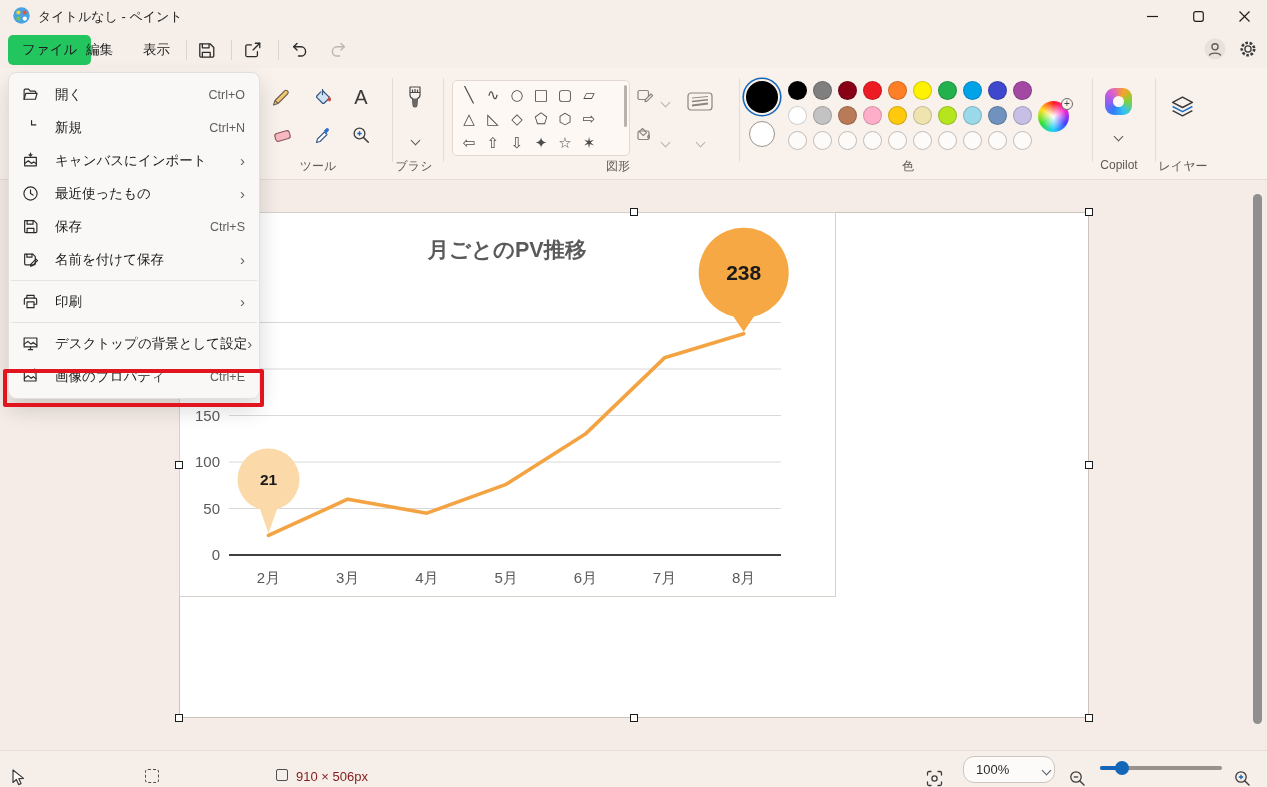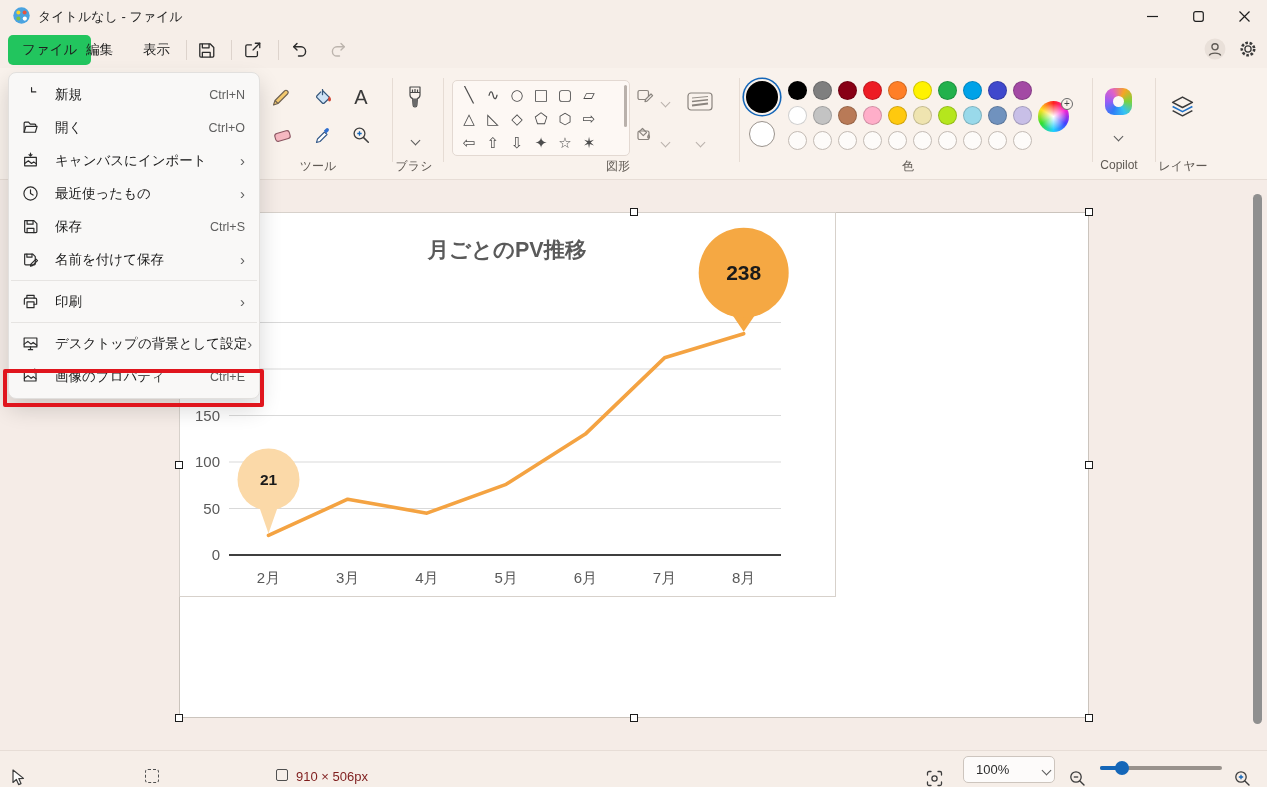--- a/index.html
+++ b/index.html
@@ -54,41 +54,41 @@
   .menu-item .mi-short{font-size:12.5px;color:#5f5f5f;}
   .menu-item .mi-sub{font-size:15px;color:#5f5f5f;line-height:10px;}
   .menu-sep{height:1px;background:#e6e4e2;margin:4px 2px;}
   .red-box{position:absolute;left:3px;top:369px;width:261px;height:38px;border:4px solid #e0151d;border-radius:2px;z-index:40;}
 
   
   .statusbar{position:absolute;left:0;top:750px;width:1267px;height:37px;background:#f6eee8;border-top:1px solid #e7ddd6;z-index:10;}
   .sb-item{position:absolute;top:18px;height:37px;display:flex;align-items:flex-start;font-size:13px;color:#7f1d1d;}
   .dashed-sq{width:14px;height:14px;border:1.4px dashed #4f4f4f;border-radius:3px;}
   .size-sq{width:12px;height:12px;border:1.6px solid #4f4f4f;border-radius:2px;margin-right:8px;}
-  .zoom-dd{position:absolute;left:963px;top:5px;width:92px;height:27px;background:#fdfbfa;border:1px solid #cdc5be;border-radius:5px;display:flex;align-items:center;padding:0 12px;font-size:13px;color:#2c2c2c;}
+  .zoom-dd{position:absolute;left:963px;top:5px;width:92px;height:27px;background:#fdfbfa;border:1px solid #cdc5be;border-radius:11px;display:flex;align-items:center;padding:0 12px;font-size:13px;color:#2c2c2c;}
   .slider-track{position:absolute;left:1100px;top:766px;width:122px;height:4px;background:#99928c;border-radius:2px;z-index:11;}
   .slider-fill{position:absolute;left:0;top:0;width:22px;height:4px;background:#1466b8;border-radius:2px;}
   .slider-thumb{position:absolute;left:15px;top:-5px;width:14px;height:14px;border-radius:50%;background:#1466b8;}
 </style>
 </head>
 <body>
 
 <div class="app">
 
   <div class="titlebar">
     <span class="abs" style="left:12px;top:6px;">
       <svg width="19" height="19" viewBox="0 0 19 19">
           <circle cx="9.5" cy="9.5" r="8.2" fill="#4aa3e0"></circle>
           <circle cx="6.4" cy="6.4" r="2" fill="#f6d22f"></circle>
           <circle cx="12.6" cy="6.4" r="2" fill="#e8543f"></circle>
           <circle cx="6.4" cy="12.6" r="2" fill="#7cc043"></circle>
           <circle cx="12.8" cy="12.6" r="2.1" fill="#fff"></circle>
         </svg>
     </span>
-    <span class="title-text">タイトルなし - ファイル</span>
+    <span class="title-text">タイトルなし - ペイント</span>
     <div class="win-btn" style="left:1129px;">
         <svg width="11" height="11">
           <path d="M0 5.5 H11" stroke="#1f1f1f" stroke-width="1.2"></path>
         </svg>
       </div>
     <div class="win-btn" style="left:1175px;">
         <svg width="11" height="11">
           <rect x="0.7" y="0.7" width="9.6" height="9.6" rx="2" fill="none" stroke="#1f1f1f" stroke-width="1.2"></rect>
         </svg>
       </div>
@@ -350,37 +350,37 @@
     <div class="thumb"></div>
     <svg class="scroll-arrow" style="top:556px;" width="9" height="6">
         <path d="M0 0 L4.5 5 L9 0 Z" fill="#6b6560"></path>
       </svg>
   </div>
 
   <div class="file-menu" id="file-menu">
       <div class="menu-item">
         <span class="mi-icon">
           <svg width="17" height="17" viewBox="0 0 16 16">
+            <g fill="none" stroke="#2b2b2b" stroke-width="1.1" stroke-linecap="round" stroke-linejoin="round">
+              <path d="M2 12.5 V4 a1 1 0 0 1 1-1 h3.2 l1.6 1.8 H12 a1 1 0 0 1 1 1 V7"></path>
+              <path d="M2 12.5 L3.6 7 H14.2 L12.6 12.5 Z"></path>
+            </g>
+          </svg>
+        </span>
+        <span class="mi-label">開く</span>
+        <span class="mi-short">Ctrl+O</span>
+      </div>
+      <div class="menu-item">
+        <span class="mi-icon">
+          <svg width="17" height="17" viewBox="0 0 16 16">
             <g fill="none" stroke="#2b2b2b" stroke-width="1.1" stroke-linecap="round" stroke-linejoin="round">M4.5 1.6 h4.5 L13 5.6 V13.3 a1 1 0 0 1-1 1 H5.5 a1 1 0 0 1-1-1 Z<path d="M9 1.6 V5.6 H13"></path></g>
           </svg>
         </span>
         <span class="mi-label">新規</span>
         <span class="mi-short">Ctrl+N</span>
-      </div>
-      <div class="menu-item">
-        <span class="mi-icon">
-          <svg width="17" height="17" viewBox="0 0 16 16">
-            <g fill="none" stroke="#2b2b2b" stroke-width="1.1" stroke-linecap="round" stroke-linejoin="round">
-              <path d="M2 12.5 V4 a1 1 0 0 1 1-1 h3.2 l1.6 1.8 H12 a1 1 0 0 1 1 1 V7"></path>
-              <path d="M2 12.5 L3.6 7 H14.2 L12.6 12.5 Z"></path>
-            </g>
-          </svg>
-        </span>
-        <span class="mi-label">開く</span>
-        <span class="mi-short">Ctrl+O</span>
       </div>
       <div class="menu-item">
         <span class="mi-icon">
           <svg width="17" height="17" viewBox="0 0 16 16">
             <g fill="none" stroke="#2b2b2b" stroke-width="1.1" stroke-linecap="round" stroke-linejoin="round">
               <rect x="2.5" y="5" width="11" height="8"></rect>
               <path d="M2.5 10.8 L6 8.3 L9 10.8 L11 9.3 L13.5 11"></path>
               <path d="M8 1 V3.8 M6.6 2.5 L8 3.9 L9.4 2.5"></path>
             </g>
           </svg>

